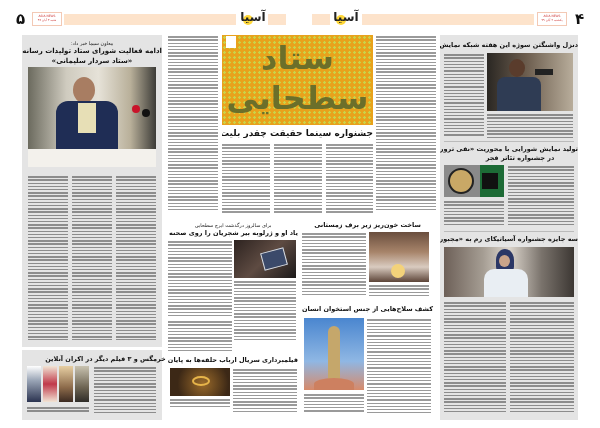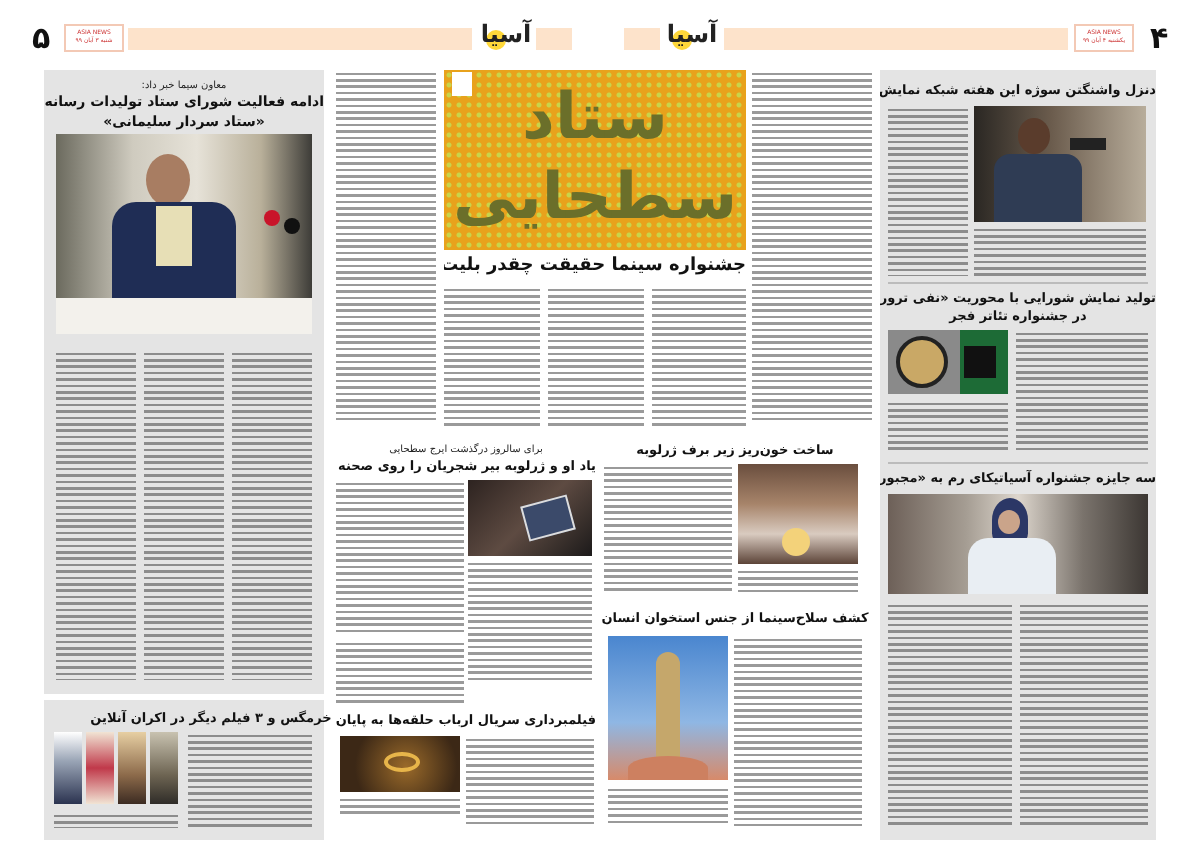--- a/index.html
+++ b/index.html
@@ -78,21 +78,21 @@
     <div class="headline" style="left:0;width:138px;top:6px;font-size:6.5px">دنزل واشنگتن سوژه این هفته شبکه نمایش شد</div>
     <div class="txtg" style="left:4px;top:18px;width:40px;height:85px"></div>
     <div class="photo" style="left:47px;top:18px;width:86px;height:58px;background:linear-gradient(90deg,#2a2723,#6b5c4d 45%,#b8ad9b)">
       <div style="position:absolute;left:22px;top:6px;width:16px;height:18px;border-radius:50%;background:#5a3c2c"></div>
       <div style="position:absolute;left:10px;top:24px;width:44px;height:34px;background:#2f3c54;border-radius:8px 8px 0 0"></div>
       <div style="position:absolute;left:48px;top:16px;width:18px;height:6px;background:#222"></div>
     </div>
     <div class="txtg" style="left:47px;top:78px;width:86px;height:25px"></div>
     <div class="rule" style="left:4px;top:106px;width:130px;height:1px"></div>
     <div class="headline" style="left:0;width:138px;top:110px;font-size:6.5px">تولید نمایش شورایی با محوریت «نفی ترور»</div>
-    <div class="headline" style="left:0;width:138px;top:119px;font-size:6.5px">در جشنواره تئاتر فجر</div>
+    <div class="headline" style="left:0;width:160px;top:119px;font-size:6.5px">در جشنواره تئاتر فجر</div>
     <div class="photo" style="left:4px;top:130px;width:60px;height:32px;background:#8a8a8a">
       <div style="position:absolute;left:4px;top:3px;width:26px;height:26px;border-radius:50%;background:#c9a866;border:2px solid #222"></div>
       <div style="position:absolute;left:36px;top:0;width:24px;height:32px;background:#1d6b36"></div>
       <div style="position:absolute;left:38px;top:8px;width:16px;height:16px;background:#111"></div>
     </div>
     <div class="txtg" style="left:68px;top:130px;width:66px;height:62px"></div>
     <div class="txtg" style="left:4px;top:165px;width:60px;height:27px"></div>
     <div class="rule" style="left:4px;top:196px;width:130px;height:1px"></div>
     <div class="headline" style="left:0;width:138px;top:200px;font-size:6.5px">سه جایزه جشنواره آسیاتیکای رم به «مجبوریم»</div>
     <div class="photo" style="left:4px;top:212px;width:130px;height:50px;background:linear-gradient(90deg,#6d6058,#a59d93 30%,#ddd6cd 50%,#7a736c 75%,#3c3733)">
@@ -109,28 +109,28 @@
 <div class="photo" style="left:297px;top:35px;width:76px;height:90px;background:#e8a21c;background-image:radial-gradient(#c8d44a 1px,transparent 1.5px);background-size:5px 5px"></div>
 <div class="headline" style="left:222px;top:38px;width:151px;font-size:32px;color:#6b6f2a;line-height:40px">ستاد</div>
 <div class="headline" style="left:222px;top:78px;width:151px;font-size:32px;color:#6b6f2a;line-height:40px">سطحایی</div>
 <div style="position:absolute;left:226px;top:36px;width:10px;height:12px;background:#fff"></div>
 <div class="headline" style="left:222px;top:128px;width:151px;font-size:9px">جشنواره سینما حقیقت چقدر بلیت فروخت؟</div>
 <div class="txt" style="left:376px;top:35px;width:60px;height:175px"></div>
 <div class="txt" style="left:222px;top:143px;width:48px;height:70px"></div>
 <div class="txt" style="left:274px;top:143px;width:48px;height:70px"></div>
 <div class="txt" style="left:326px;top:143px;width:47px;height:70px"></div>
 
-<div class="headline" style="left:300px;top:221px;width:135px;font-size:6.5px">ساخت خون‌ریز زیر برف ژرلوبه</div>
+<div class="headline" style="left:300px;top:221px;width:135px;font-size:6.5px">ساخت خون‌ریز زیر برف زمستانی</div>
 <div class="txt" style="left:302px;top:232px;width:64px;height:65px"></div>
 <div class="photo" style="left:369px;top:232px;width:60px;height:50px;background:linear-gradient(#6a4e3e,#a7846a 40%,#d9cbc0 70%,#5c4438)">
   <div style="position:absolute;left:22px;top:32px;width:14px;height:14px;border-radius:50%;background:#f3d27a"></div>
 </div>
 <div class="txt" style="left:369px;top:284px;width:60px;height:13px"></div>
 
-<div class="headline" style="left:300px;top:305px;width:135px;font-size:6.5px">کشف سلاح‌سینما از جنس استخوان انسان</div>
+<div class="headline" style="left:300px;top:305px;width:135px;font-size:6.5px">کشف سلاح‌هایی از جنس استخوان انسان</div>
 <div class="photo" style="left:304px;top:318px;width:60px;height:72px;background:linear-gradient(#4a86cf,#8fb7e4 60%,#d78a6a)">
   <div style="position:absolute;left:24px;top:8px;width:12px;height:60px;border-radius:6px 6px 3px 3px;background:#c5a76b"></div>
   <div style="position:absolute;left:10px;top:60px;width:40px;height:12px;border-radius:50% 50% 0 0;background:#cd8060"></div>
 </div>
 <div class="txt" style="left:367px;top:318px;width:64px;height:95px"></div>
 <div class="txt" style="left:304px;top:393px;width:60px;height:20px"></div>
 
 <div class="kicker" style="left:168px;top:222px;width:130px">برای سالروز درگذشت ایرج سطحایی</div>
 <div class="headline" style="left:168px;top:229px;width:130px;font-size:6.5px">یاد او و ژرلوبه بیر شجریان را روی صحنه برد</div>
 <div class="txt" style="left:168px;top:240px;width:64px;height:78px"></div>

